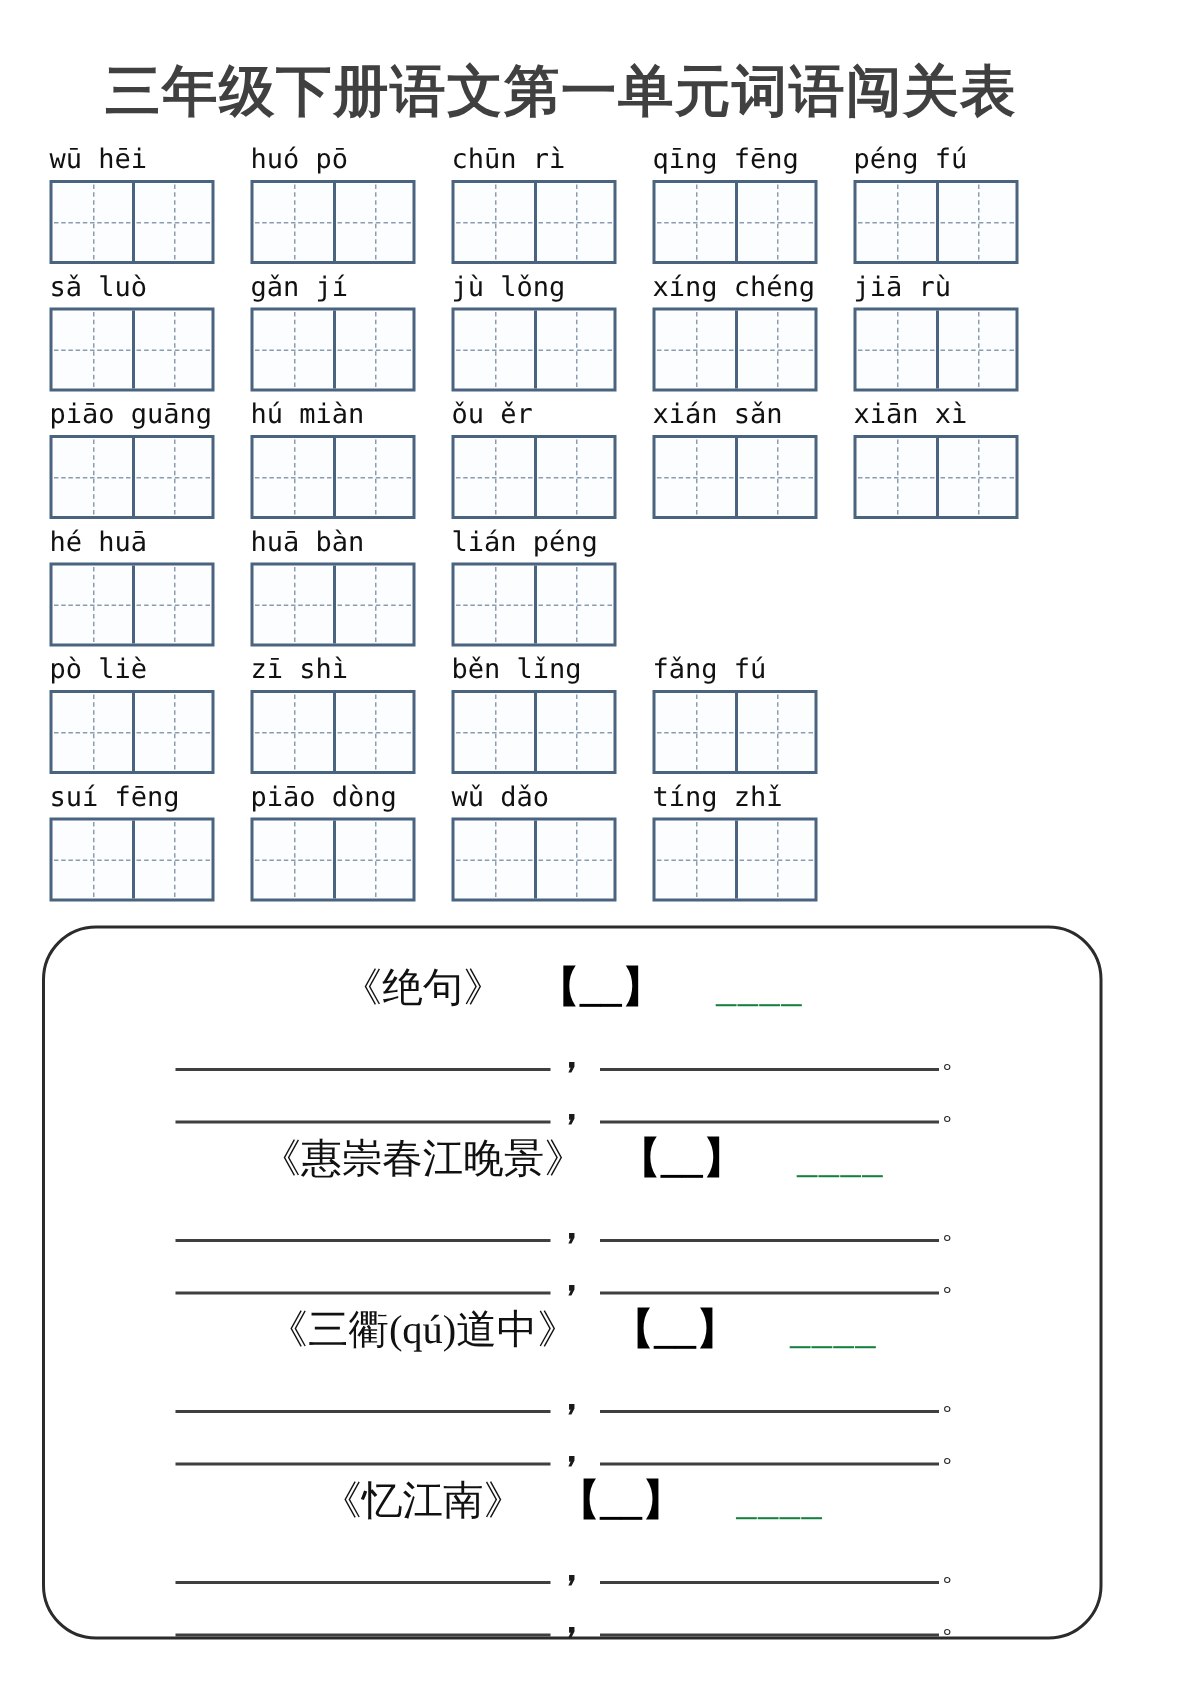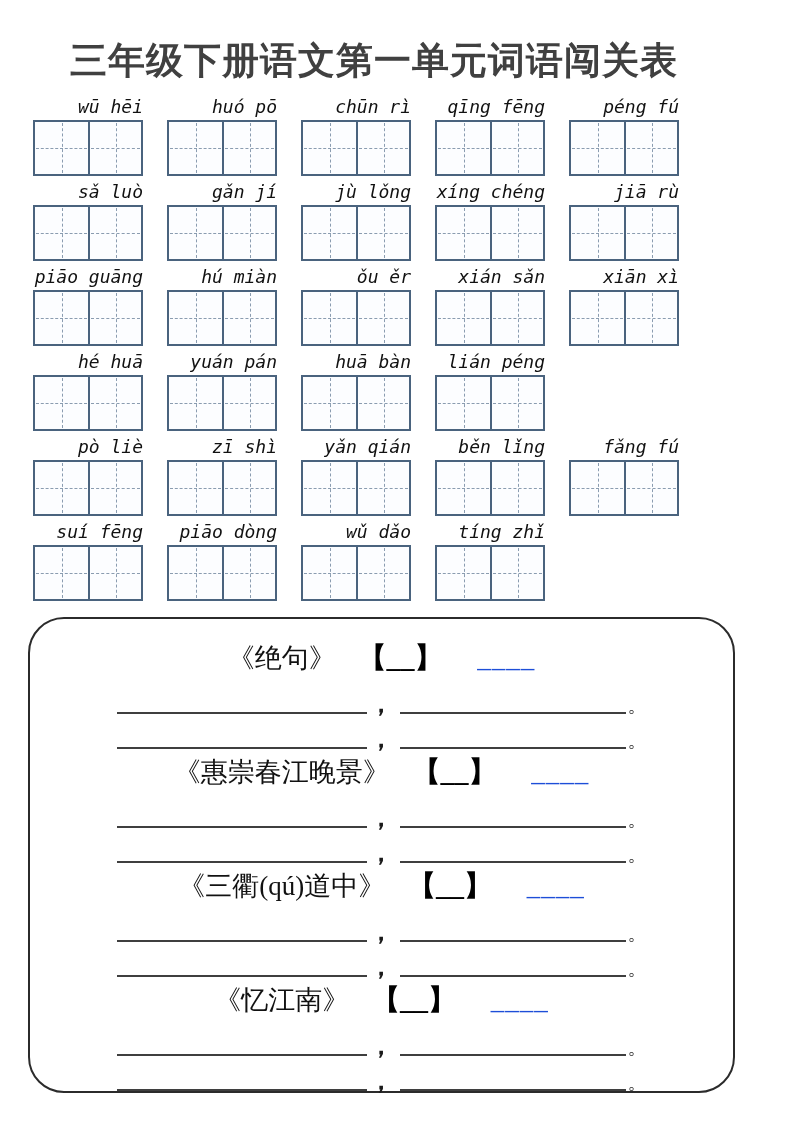--- a/index.html
+++ b/index.html
@@ -10,22 +10,22 @@
   }
   .page-title {
     margin:36px 0 0 33px; width:645px; text-align:right;
     font-size:37px; font-weight:bold; letter-spacing:1px;
     font-family:"Liberation Serif", serif; color:#404040;
   }
   .word-section { margin:8px 0 0 33px; width:648px; }
   .word-row { display:flex; gap:24px; margin-bottom:3px; }
   .word-item { width:110px; flex:0 0 110px; }
   .pinyin {
-    height:26px; line-height:26px; text-align:right; white-space:nowrap;
-    font-family:"DejaVu Sans Mono", monospace; font-size:18px; color:#111;font-style:italic;
+    height:26px; line-height:26px; text-align:left; white-space:nowrap;
+    font-family:"DejaVu Sans Mono", monospace; font-size:18px; color:#111;
   }
   .grid2 {
     width:110px; height:56px; display:flex;
     border:2px solid #4a637e; background:#fcfdff;
   }
   .gcell { position:relative; width:50%; height:100%; }
   .gcell + .gcell { border-left:2px solid #4a637e; }
   .gcell::before {
     content:""; position:absolute; left:1px; right:1px; top:50%;
     border-top:1px dashed #8a9cb0;
@@ -39,21 +39,21 @@
     border:2px solid #2b2b2b; border-radius:36px;
     padding:18px 10px 10px 10px;
   }
   .poem-block { margin-bottom:2px; }
   .poem-title-row {
     text-align:center; height:42px; line-height:42px;
     font-size:27px; color:#111; white-space:nowrap;
   }
   .poem-title { font-weight:normal; }
   .author-bracket { font-weight:bold; font-size:28px; margin-left:16px; color:#000; }
-  .title-blank { margin-left:28px; color:#1d4ed8; letter-spacing:1px; }
+  .title-blank { margin-left:28px; color:#15803d; letter-spacing:1px; }
   .answer-row {
     display:flex; justify-content:center; align-items:flex-end;
     height:30px; margin-top:5px;
   }
   .answer-line { border-bottom:2px solid #3f3f3f; height:20px; }
   .answer-line.first { width:250px; }
   .answer-line.second { width:226px; margin-left:6px; }
   .comma { font-size:25px; font-weight:bold; line-height:20px; margin-left:2px; }
   .period { font-size:19px; line-height:16px; margin-left:2px; color:#222; }
 </style>
@@ -180,27 +180,20 @@
 
   <div class="word-row">
     <div class="word-item">
       <div class="pinyin">hé huā</div>
       <div class="grid2">
           <div class="gcell"></div>
           <div class="gcell"></div>
         </div>
     </div>
     <div class="word-item">
-      <div class="pinyin">yuán pán</div>
-      <div class="grid2">
-          <div class="gcell"></div>
-          <div class="gcell"></div>
-        </div>
-    </div>
-    <div class="word-item">
       <div class="pinyin">huā bàn</div>
       <div class="grid2">
           <div class="gcell"></div>
           <div class="gcell"></div>
         </div>
     </div>
     <div class="word-item">
       <div class="pinyin">lián péng</div>
       <div class="grid2">
           <div class="gcell"></div>
@@ -212,27 +205,20 @@
   <div class="word-row">
     <div class="word-item">
       <div class="pinyin">pò liè</div>
       <div class="grid2">
           <div class="gcell"></div>
           <div class="gcell"></div>
         </div>
     </div>
     <div class="word-item">
       <div class="pinyin">zī shì</div>
-      <div class="grid2">
-          <div class="gcell"></div>
-          <div class="gcell"></div>
-        </div>
-    </div>
-    <div class="word-item">
-      <div class="pinyin">yǎn qián</div>
       <div class="grid2">
           <div class="gcell"></div>
           <div class="gcell"></div>
         </div>
     </div>
     <div class="word-item">
       <div class="pinyin">běn lǐng</div>
       <div class="grid2">
           <div class="gcell"></div>
           <div class="gcell"></div>

